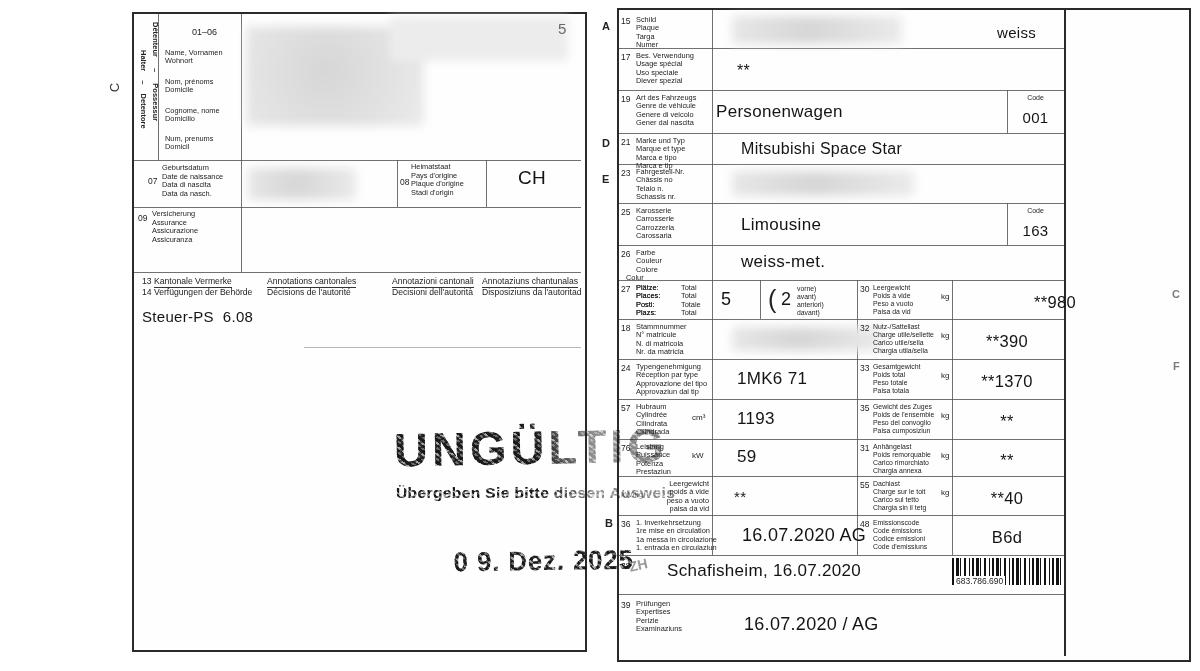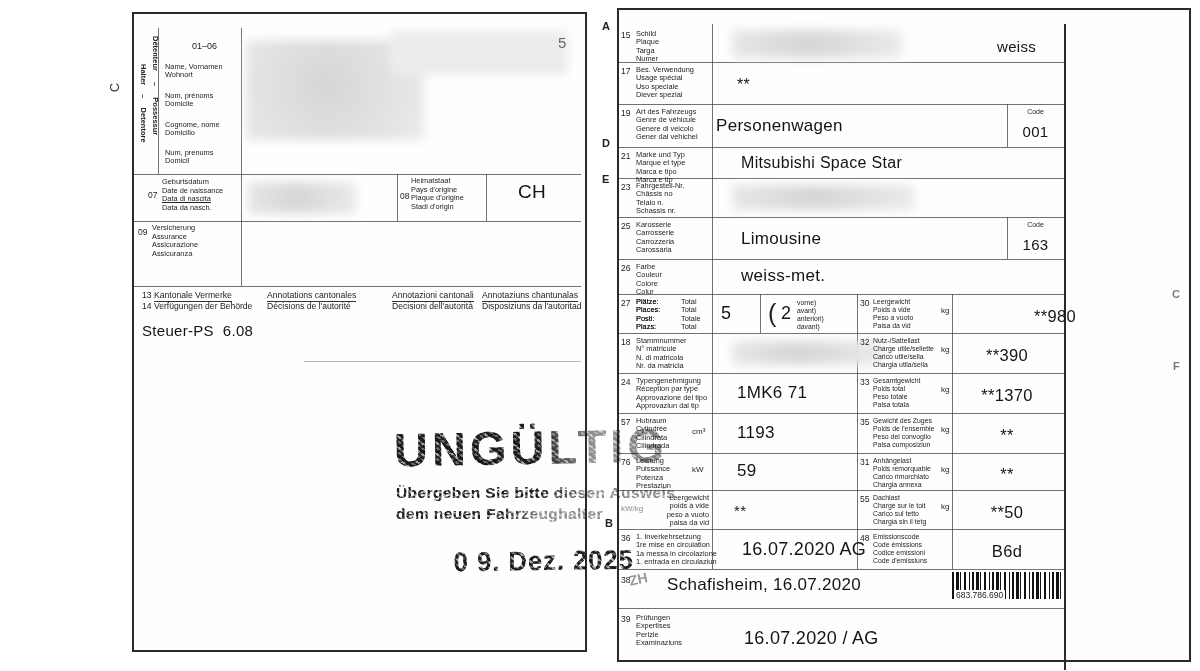--- a/index.html
+++ b/index.html
@@ -1,20 +1,20 @@
 <!DOCTYPE html>
 <html><head>
 <meta charset="utf-8">
 <style>
   html,body{margin:0;padding:0;background:#fff;}
   .page{position:relative;width:1200px;height:671px;background:#ffffff;overflow:hidden;
         font-family:"Liberation Sans",sans-serif;color:#1c1c1c;}
   .abs{position:absolute;}
   .panel{position:absolute;border:2px solid #2a2a2a;background:#fffefe;}
-  .inner{position:absolute;left:0;top:0;right:0;bottom:0;margin-top:14px;}
+  .inner{position:absolute;left:0;top:0;right:0;bottom:0;}
   .hline{position:absolute;height:0;border-top:1px solid #4d4d4d;opacity:.8;}
   .hline.faint{opacity:.4;}
   .vline{position:absolute;width:0;border-left:1px solid #4d4d4d;opacity:.8;}
   .vline.thick{border-left:2px solid #2a2a2a;opacity:1;}
   .lab{position:absolute;font-size:7.4px;line-height:8.2px;white-space:nowrap;color:#222;}
   .lab2{position:absolute;font-size:6.9px;line-height:7.8px;white-space:nowrap;color:#222;}
   .num{position:absolute;font-size:8.5px;color:#222;}
   .val{position:absolute;white-space:nowrap;letter-spacing:.3px;color:#141414;}
   .redact{position:absolute;background:radial-gradient(circle at 45% 45%, #d6d6d6, #ebebeb);
           filter:blur(5px);border-radius:2px;}
@@ -62,21 +62,21 @@
       <div class="lab" style="left:31px;top:101.4px;">Domicilio</div>
       <div class="lab" style="left:31px;top:121px;">Num, prenums</div>
       <div class="lab" style="left:31px;top:129.4px;">Domicil</div>
       <div class="redact" style="left:112px;top:12px;width:178px;height:100px;"></div>
       <div class="redact" style="left:256px;top:3px;width:178px;height:44px;filter:blur(4px);background:#ececec;"></div>
       <div class="abs" style="left:424px;top:6px;font-size:15px;color:#3a3a3a;opacity:.75;">5</div>
 
       <div class="num" style="left:14px;top:162px;">07</div>
       <div class="lab" style="left:28px;top:150px;">Geburtsdatum</div>
       <div class="lab" style="left:28px;top:158.6px;">Date de naissance</div>
-      <div class="lab" style="left:28px;top:167.2px;text-decoration:underline;">Data di nascita</div>
+      <div class="lab" style="left:28px;top:167.2px;">Data di nascita</div>
       <div class="lab" style="left:28px;top:175.8px;">Data da nasch.</div>
       <div class="redact" style="left:114px;top:154px;width:108px;height:32px;"></div>
 
       <div class="num" style="left:266px;top:163px;">08</div>
       <div class="lab" style="left:277px;top:149px;">Heimatstaat</div>
       <div class="lab" style="left:277px;top:157.6px;">Pays d'origine</div>
       <div class="lab" style="left:277px;top:166.2px;">Plaque d'origine</div>
       <div class="lab" style="left:277px;top:174.8px;">Stadi d'origin</div>
       <div class="val" style="left:368px;top:153px;width:60px;text-align:center;font-size:19px;">CH</div>
 
@@ -144,21 +144,21 @@
         <div class="num" style="left: 2px; top: 42px;">17</div>
         <div class="lab" style="left: 17px; top: 42px;">Bes. Verwendung</div>
         <div class="lab" style="left: 17px; top: 50.4px;">Usage spécial</div>
         <div class="lab" style="left: 17px; top: 58.8px;">Uso speciale</div>
         <div class="lab" style="left: 17px; top: 67.2px;">Diever spezial</div>
         <div class="val" style="left: 118px; top: 52px; font-size: 16px;">**</div>
         <div class="num" style="left: 2px; top: 84px;">19</div>
         <div class="lab" style="left: 17px; top: 84px;">Art des Fahrzeugs</div>
         <div class="lab" style="left: 17px; top: 92.4px;">Genre de véhicule</div>
         <div class="lab" style="left: 17px; top: 100.8px;">Genere di veicolo</div>
-        <div class="lab" style="left: 17px; top: 109.2px;">Gener dal vehichel</div>
+        <div class="lab" style="left: 17px; top: 109.2px;">Gener dal nascita</div>
         <div class="val" style="left: 97px; top: 92px; font-size: 17px;">Personenwagen</div>
         <div class="abs" style="left: 388px; top: 84px; width: 57px; text-align: center; font-size: 7px;">Code</div>
         <div class="val" style="left: 388px; top: 99px; width: 57px; text-align: center; font-size: 15px;">001</div>
         <div class="num" style="left: 2px; top: 127px;">21</div>
         <div class="lab" style="left: 17px; top: 127px;">Marke und Typ</div>
         <div class="lab" style="left: 17px; top: 135.4px;">Marque et type</div>
         <div class="lab" style="left: 17px; top: 143.8px;">Marca e tipo</div>
         <div class="lab" style="left: 17px; top: 152.2px;">Marca e tip</div>
         <div class="val" style="left: 122px; top: 130px; font-size: 16px;">Mitsubishi Space Star</div>
         <div class="num" style="left: 2px; top: 158px;">23</div>
@@ -172,21 +172,21 @@
         <div class="lab" style="left: 17px; top: 205.4px;">Carrosserie</div>
         <div class="lab" style="left: 17px; top: 213.8px;">Carrozzeria</div>
         <div class="lab" style="left: 17px; top: 222.2px;">Carossaria</div>
         <div class="val" style="left: 122px; top: 205px; font-size: 17px;">Limousine</div>
         <div class="abs" style="left: 388px; top: 197px; width: 57px; text-align: center; font-size: 7px;">Code</div>
         <div class="val" style="left: 388px; top: 212px; width: 57px; text-align: center; font-size: 15px;">163</div>
         <div class="num" style="left: 2px; top: 239px;">26</div>
         <div class="lab" style="left: 17px; top: 239px;">Farbe</div>
         <div class="lab" style="left: 17px; top: 247.4px;">Couleur</div>
         <div class="lab" style="left: 17px; top: 255.8px;">Colore</div>
-        <div class="lab" style="left: 17px; top: 264.2px;">Colur</div>
+        <div class="lab" style="left: 7px; top: 264.2px;">Colur</div>
         <div class="val" style="left: 122px; top: 242px; font-size: 17px;">weiss-met.</div>
         <div class="num" style="left: 2px; top: 274px;">27</div>
         <div class="lab" style="left: 17px; top: 274px;">Plätze:</div>
         <div class="lab" style="left: 17px; top: 282.4px;">Places:</div>
         <div class="lab" style="left: 17px; top: 290.8px;">Posti:</div>
         <div class="lab" style="left: 17px; top: 299.2px;">Plazs:</div>
         <div class="lab" style="left: 17px; top: 274px;">Plätze:</div>
         <div class="lab" style="left: 62px; top: 274px;">Total</div>
         <div class="lab" style="left: 178px; top: 275px; font-size: 6.8px;">vorne)</div>
         <div class="lab" style="left: 17px; top: 282.4px;">Places:</div>
@@ -273,21 +273,21 @@
         <div class="lab2" style="left: 254px; top: 448.8px;">Carico rimorchiato</div>
         <div class="lab2" style="left: 254px; top: 456.7px;">Chargia annexa</div>
         <div class="abs" style="left: 322px; top: 441px; font-size: 8px;">kg</div>
         <div class="val" style="left: 333px; top: 440.5px; width: 110px; text-align: center; font-size: 16.5px;">**</div>
         <div class="num" style="left: 241px; top: 470px;">55</div>
         <div class="lab2" style="left: 254px; top: 470px;">Dachlast</div>
         <div class="lab2" style="left: 254px; top: 477.9px;">Charge sur le toit</div>
         <div class="lab2" style="left: 254px; top: 485.8px;">Carico sul tetto</div>
         <div class="lab2" style="left: 254px; top: 493.7px;">Chargia sin il tetg</div>
         <div class="abs" style="left: 322px; top: 478px; font-size: 8px;">kg</div>
-        <div class="val" style="left: 333px; top: 478.5px; width: 110px; text-align: center; font-size: 16.5px;">**50</div>
+        <div class="val" style="left: 333px; top: 478.5px; width: 110px; text-align: center; font-size: 16.5px;">**40</div>
         <div class="num" style="left: 241px; top: 509px;">48</div>
         <div class="lab2" style="left: 254px; top: 509px;">Emissionscode</div>
         <div class="lab2" style="left: 254px; top: 516.9px;">Code émissions</div>
         <div class="lab2" style="left: 254px; top: 524.8px;">Codice emissioni</div>
         <div class="lab2" style="left: 254px; top: 532.7px;">Code d'emissiuns</div>
         <div class="val" style="left: 333px; top: 518px; width: 110px; text-align: center; font-size: 16.5px;">B6d</div>
         <div class="num" style="left: 2px; top: 551px;">38</div>
         <div class="abs" style="left: 10px; top: 547px; font-size: 14px; font-weight: bold; opacity: 0.45; transform: rotate(-12deg);">ZH</div>
         <div class="val" style="left: 48px; top: 551px; font-size: 17px;">Schafisheim, 16.07.2020</div>
         <div class="barcode" style="left: 333px; top: 548px; width: 110px; height: 27px;"></div>
@@ -303,16 +303,15 @@
 
   <div class="mletter" style="left:602px;top:20px;">A</div>
   <div class="mletter" style="left:602px;top:137px;">D</div>
   <div class="mletter" style="left:602px;top:173px;">E</div>
   <div class="mletter" style="left:605px;top:517px;">B</div>
   <div class="mletter" style="left:1172px;top:288px;opacity:.6;">C</div>
   <div class="mletter" style="left:1173px;top:360px;opacity:.6;">F</div>
 
   <div class="stamp fadeR" style="left:394px;top:420px;font-size:47px;letter-spacing:4px;transform:rotate(-1deg);">UNGÜLTIG</div>
   <div class="stamp fadeR" style="left:396px;top:484px;font-size:15.5px;letter-spacing:.4px;">Übergeben Sie bitte diesen Ausweis</div>
-  <div class="stamp fadeR" style="left:396px;top:505px;font-size:15.5px;letter-spacing:.4px;">dem neuen Fahrzeughalter</div>
   <div class="stamp" style="left:449px;top:546px;font-size:27px;letter-spacing:1px;transform:rotate(-.8deg) scaleX(.95);">0 9. Dez. 2025</div>
 
 </div>
 
 </body></html>

